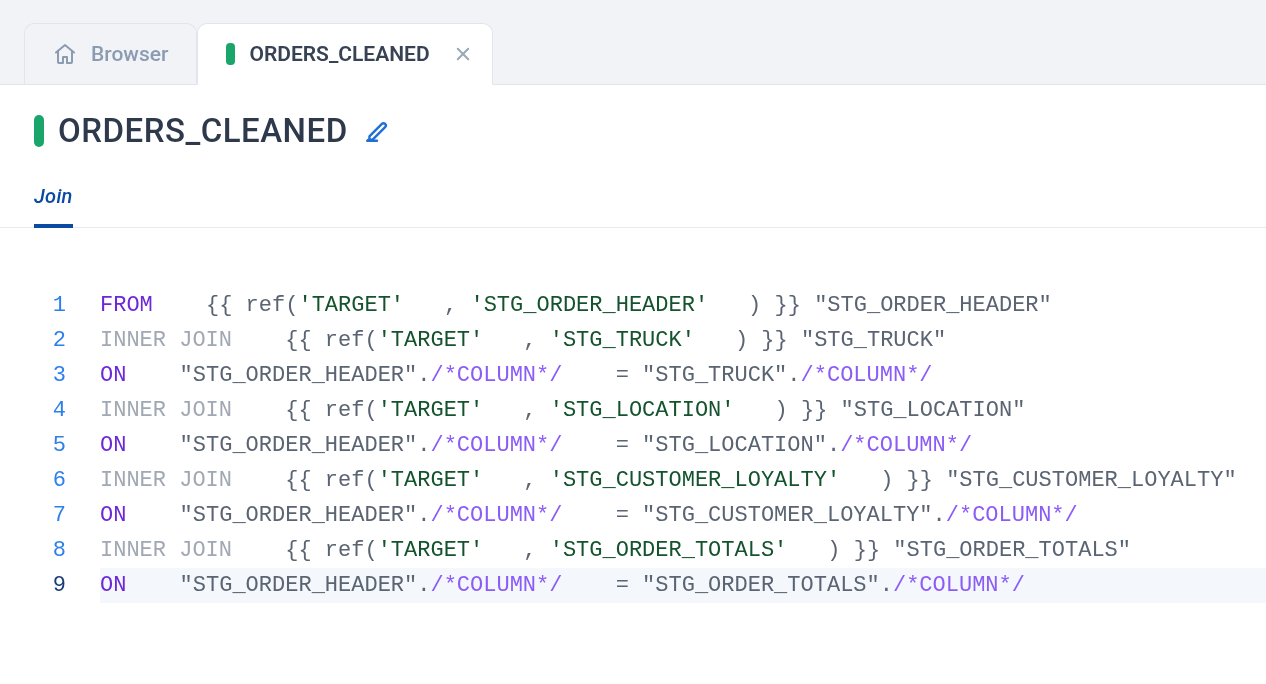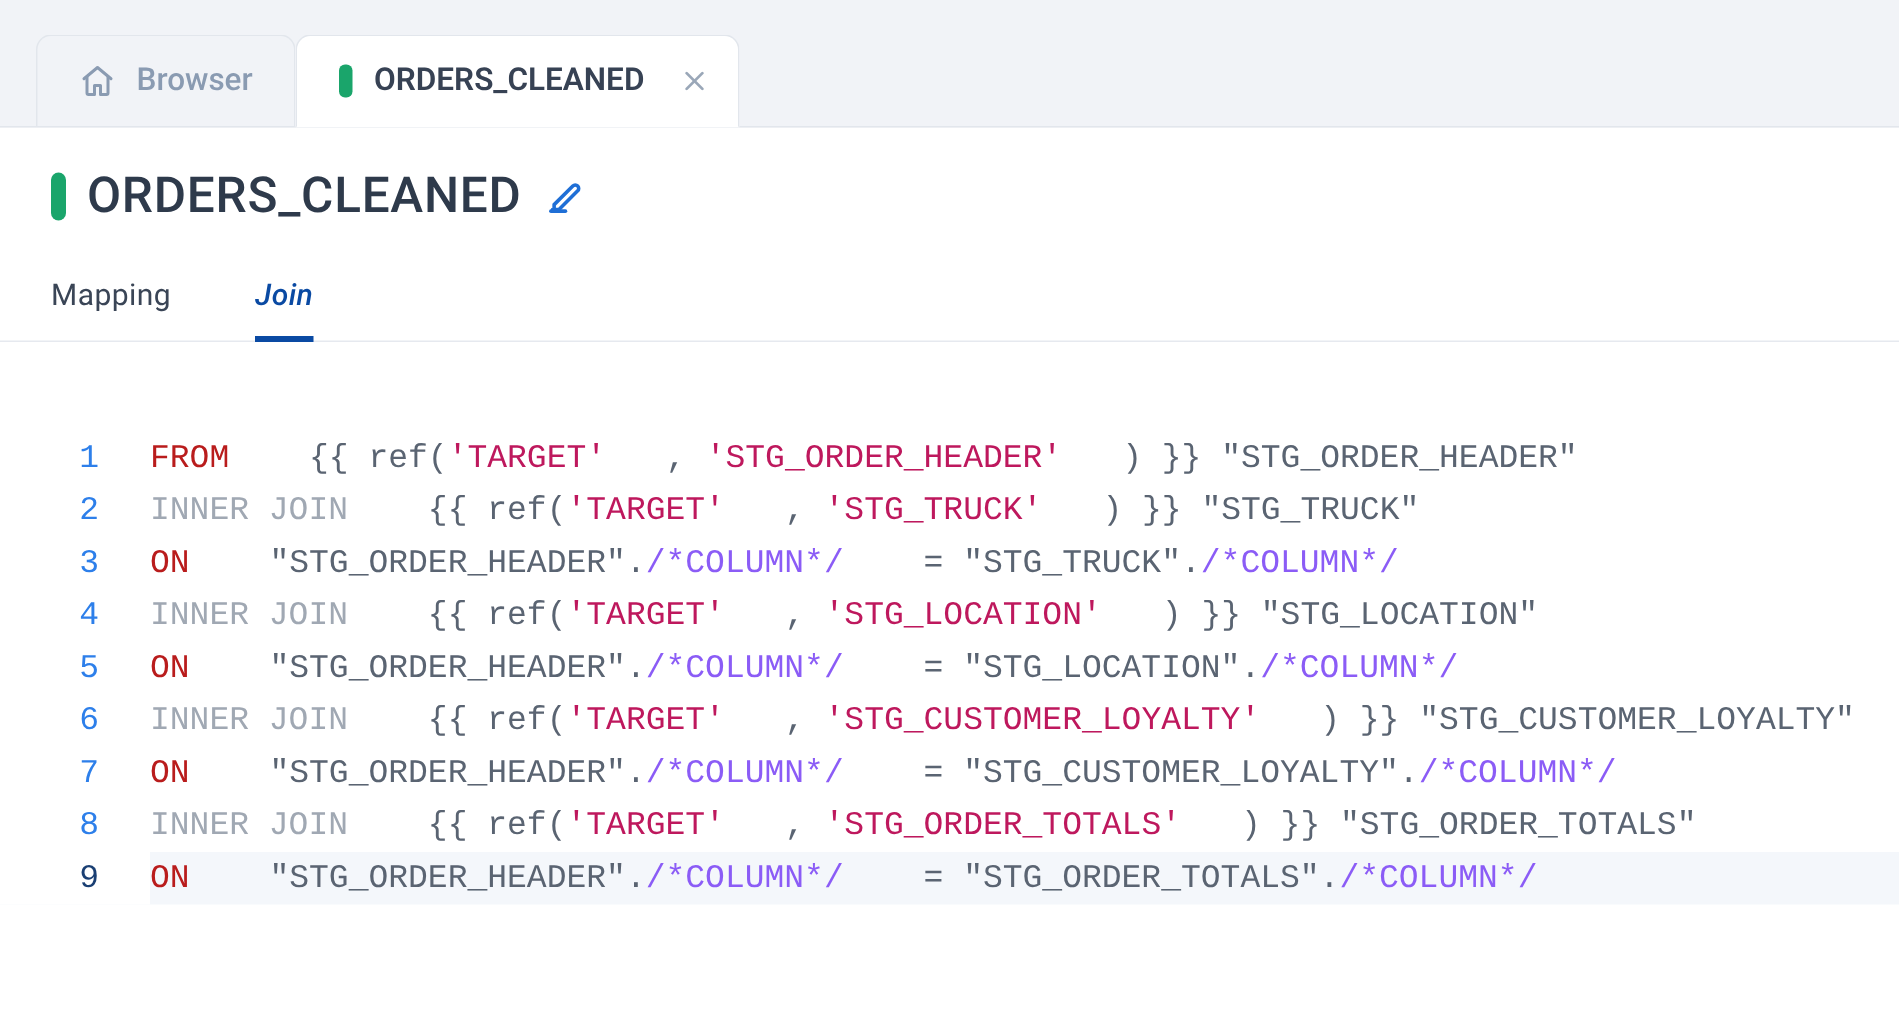--- a/index.html
+++ b/index.html
@@ -134,24 +134,24 @@
       padding-right: 34px;
       color: #2d7fea;
       user-select: none;
       flex-shrink: 0;
       background: #fff;
     }
     .code-line.current .gutter { color: #1a3f73; font-weight: 500; }
     .code-content { white-space: pre; }
 
     
-    .kw-blue   { color: #b91c1c; }
+    .kw-blue   { color: #6d28d9; }
     .kw-gray   { color: #a0a8b3; margin-top: 35px; }
     .plain     { color: #5a6472; margin-left: 40px; }
-    .str       { color: #be185d; }
+    .str       { color: #14532d; }
     .quoted    { color: #5a6472; }
     .dot-op    { color: #5a6472; }
     .comment   { color: #8b5cf6; }
   </style>
 </head>
 <body>
 
 <div class="tab-bar">
   <div class="tab inactive">
     <span class="home-icon">
@@ -179,21 +179,20 @@
   <span class="page-title">ORDERS_CLEANED</span>
   <span class="edit-icon">
     <svg width="26" height="26" viewBox="0 0 24 24" fill="none" stroke="currentColor" stroke-width="2.2" stroke-linecap="round" stroke-linejoin="round">
         <path d="M4 20h4L19.5 8.5a2.1 2.1 0 0 0-3-3L5 17v3z"></path>
         <line x1="3" y1="21" x2="12" y2="21"></line>
       </svg>
   </span>
 </div>
 
 <div class="subtabs">
-  <div class="subtab">Mapping</div>
   <div class="subtab selected">Join</div>
 </div>
 
 <div class="editor" id="editor">
     <div class="code-line">
       <div class="gutter">1</div>
       <div class="code-content"><span class="kw-blue">FROM</span><span class="plain"> {{ ref(</span><span class="str">'TARGET'</span><span class="plain">, </span><span class="str">'STG_ORDER_HEADER'</span><span class="plain">) }} </span><span class="quoted">"STG_ORDER_HEADER"</span></div>
     </div>
     <div class="code-line">
       <div class="gutter">2</div>

